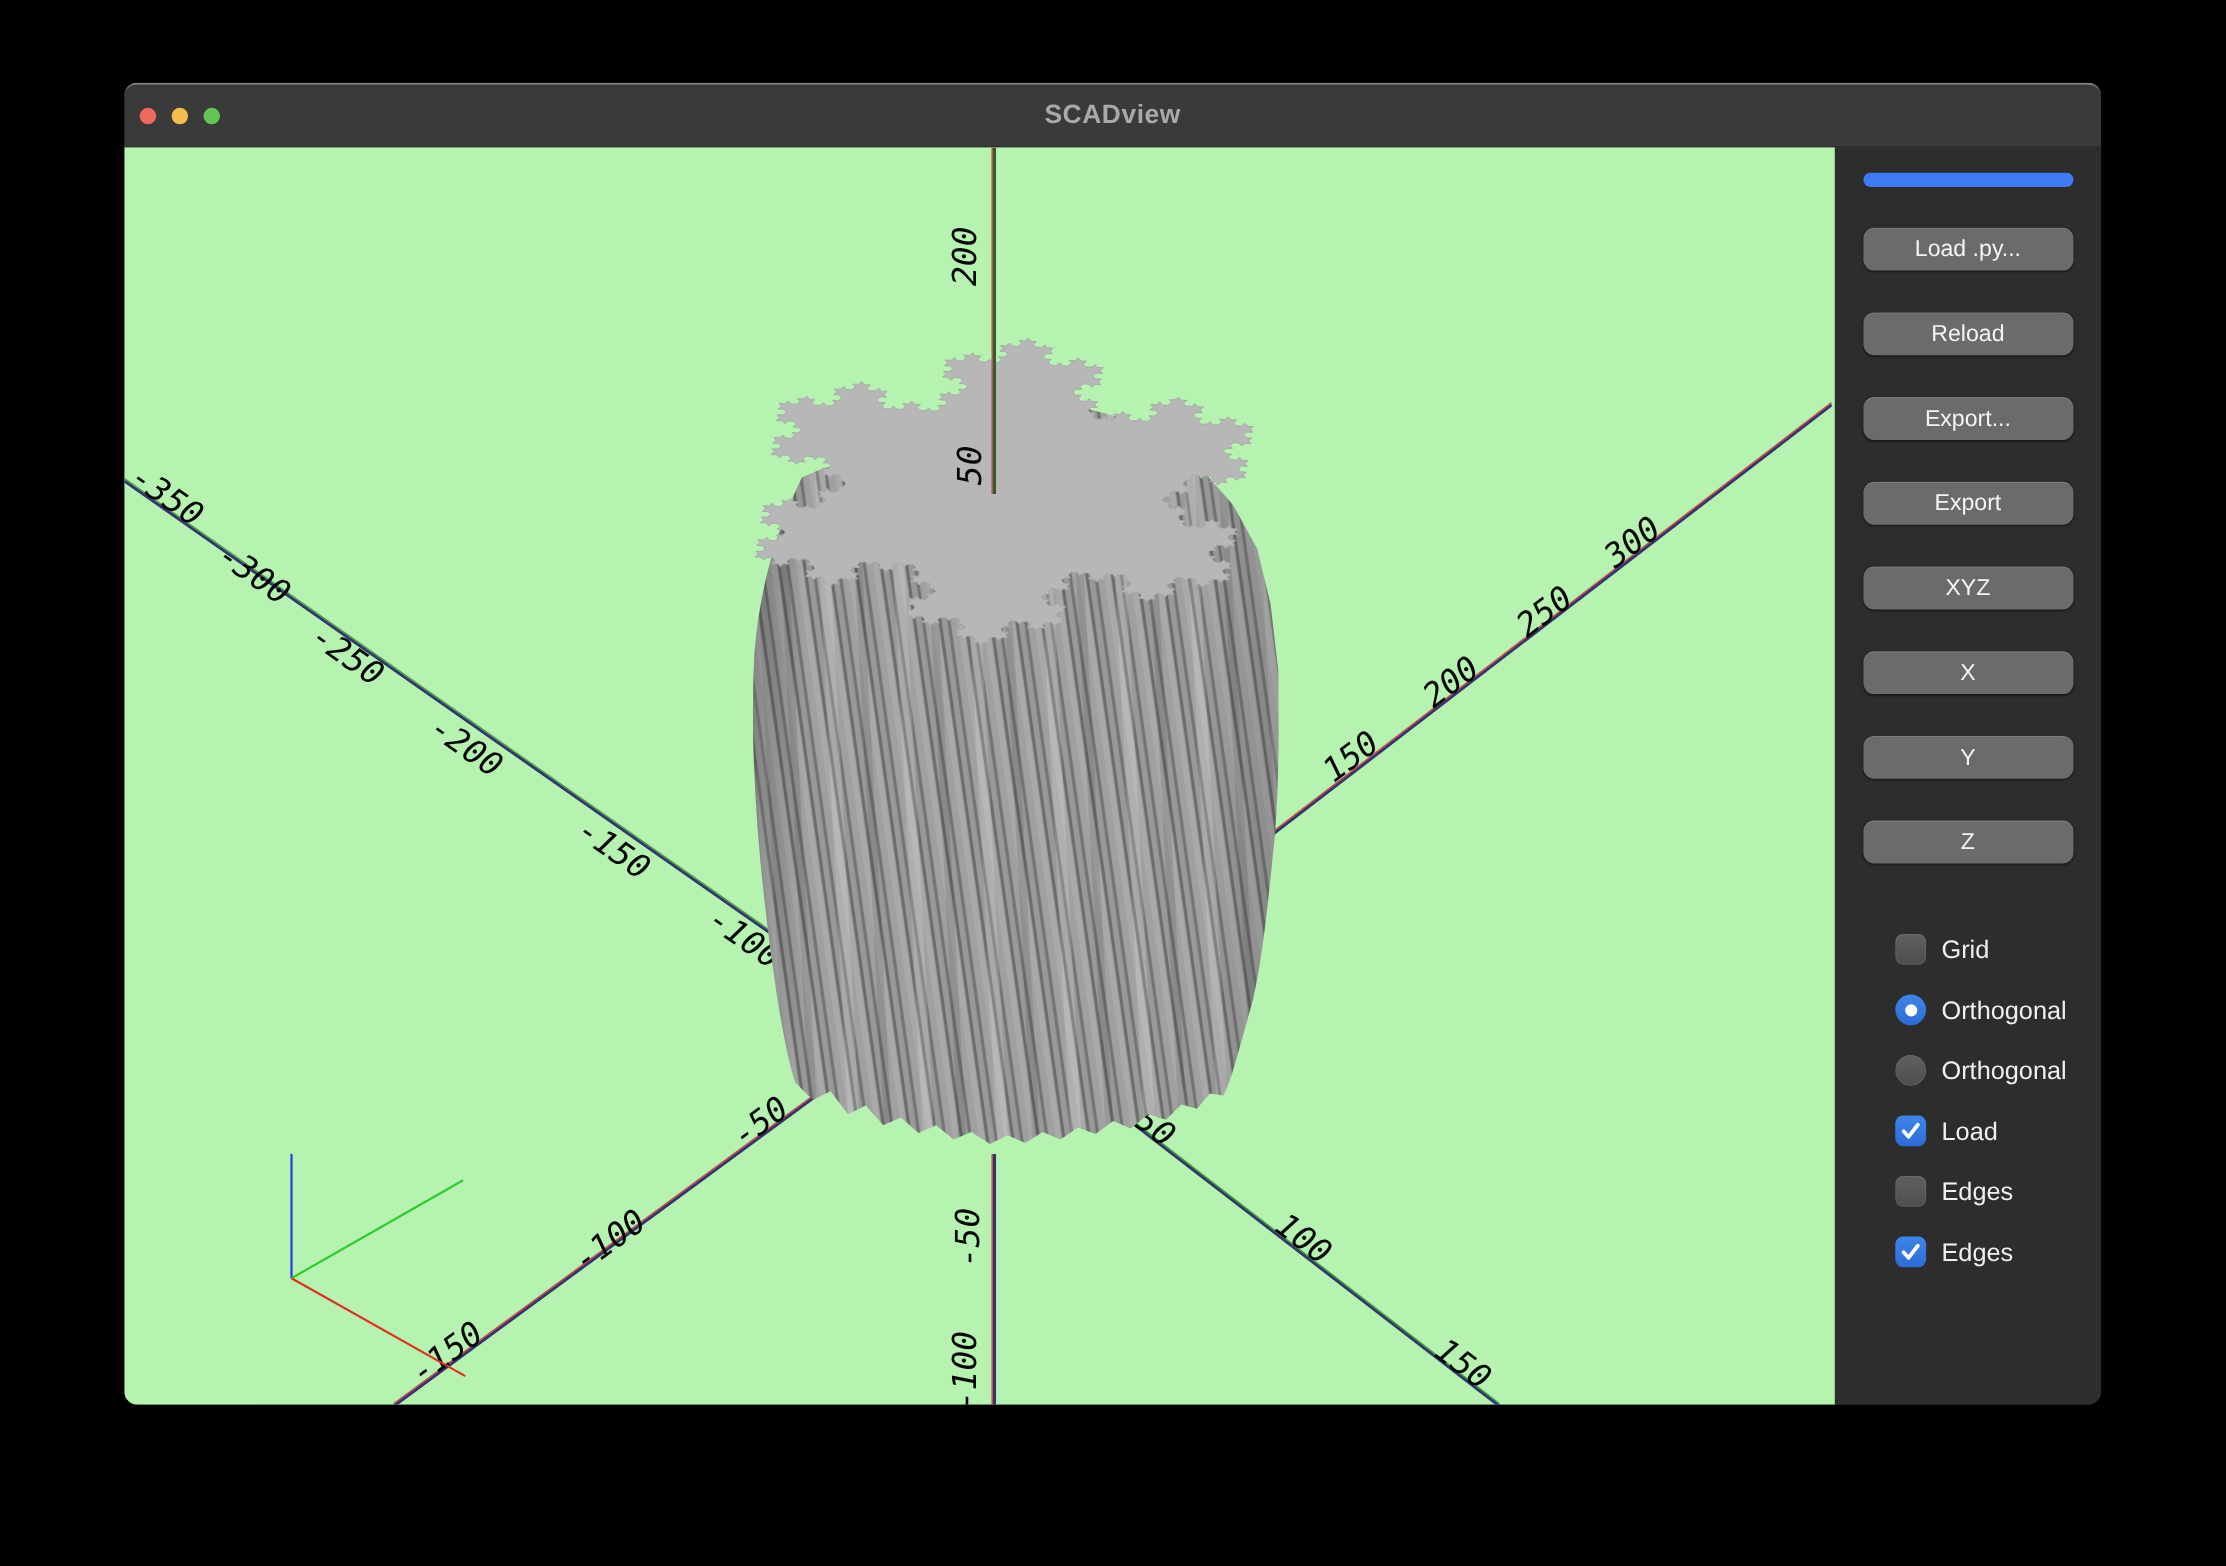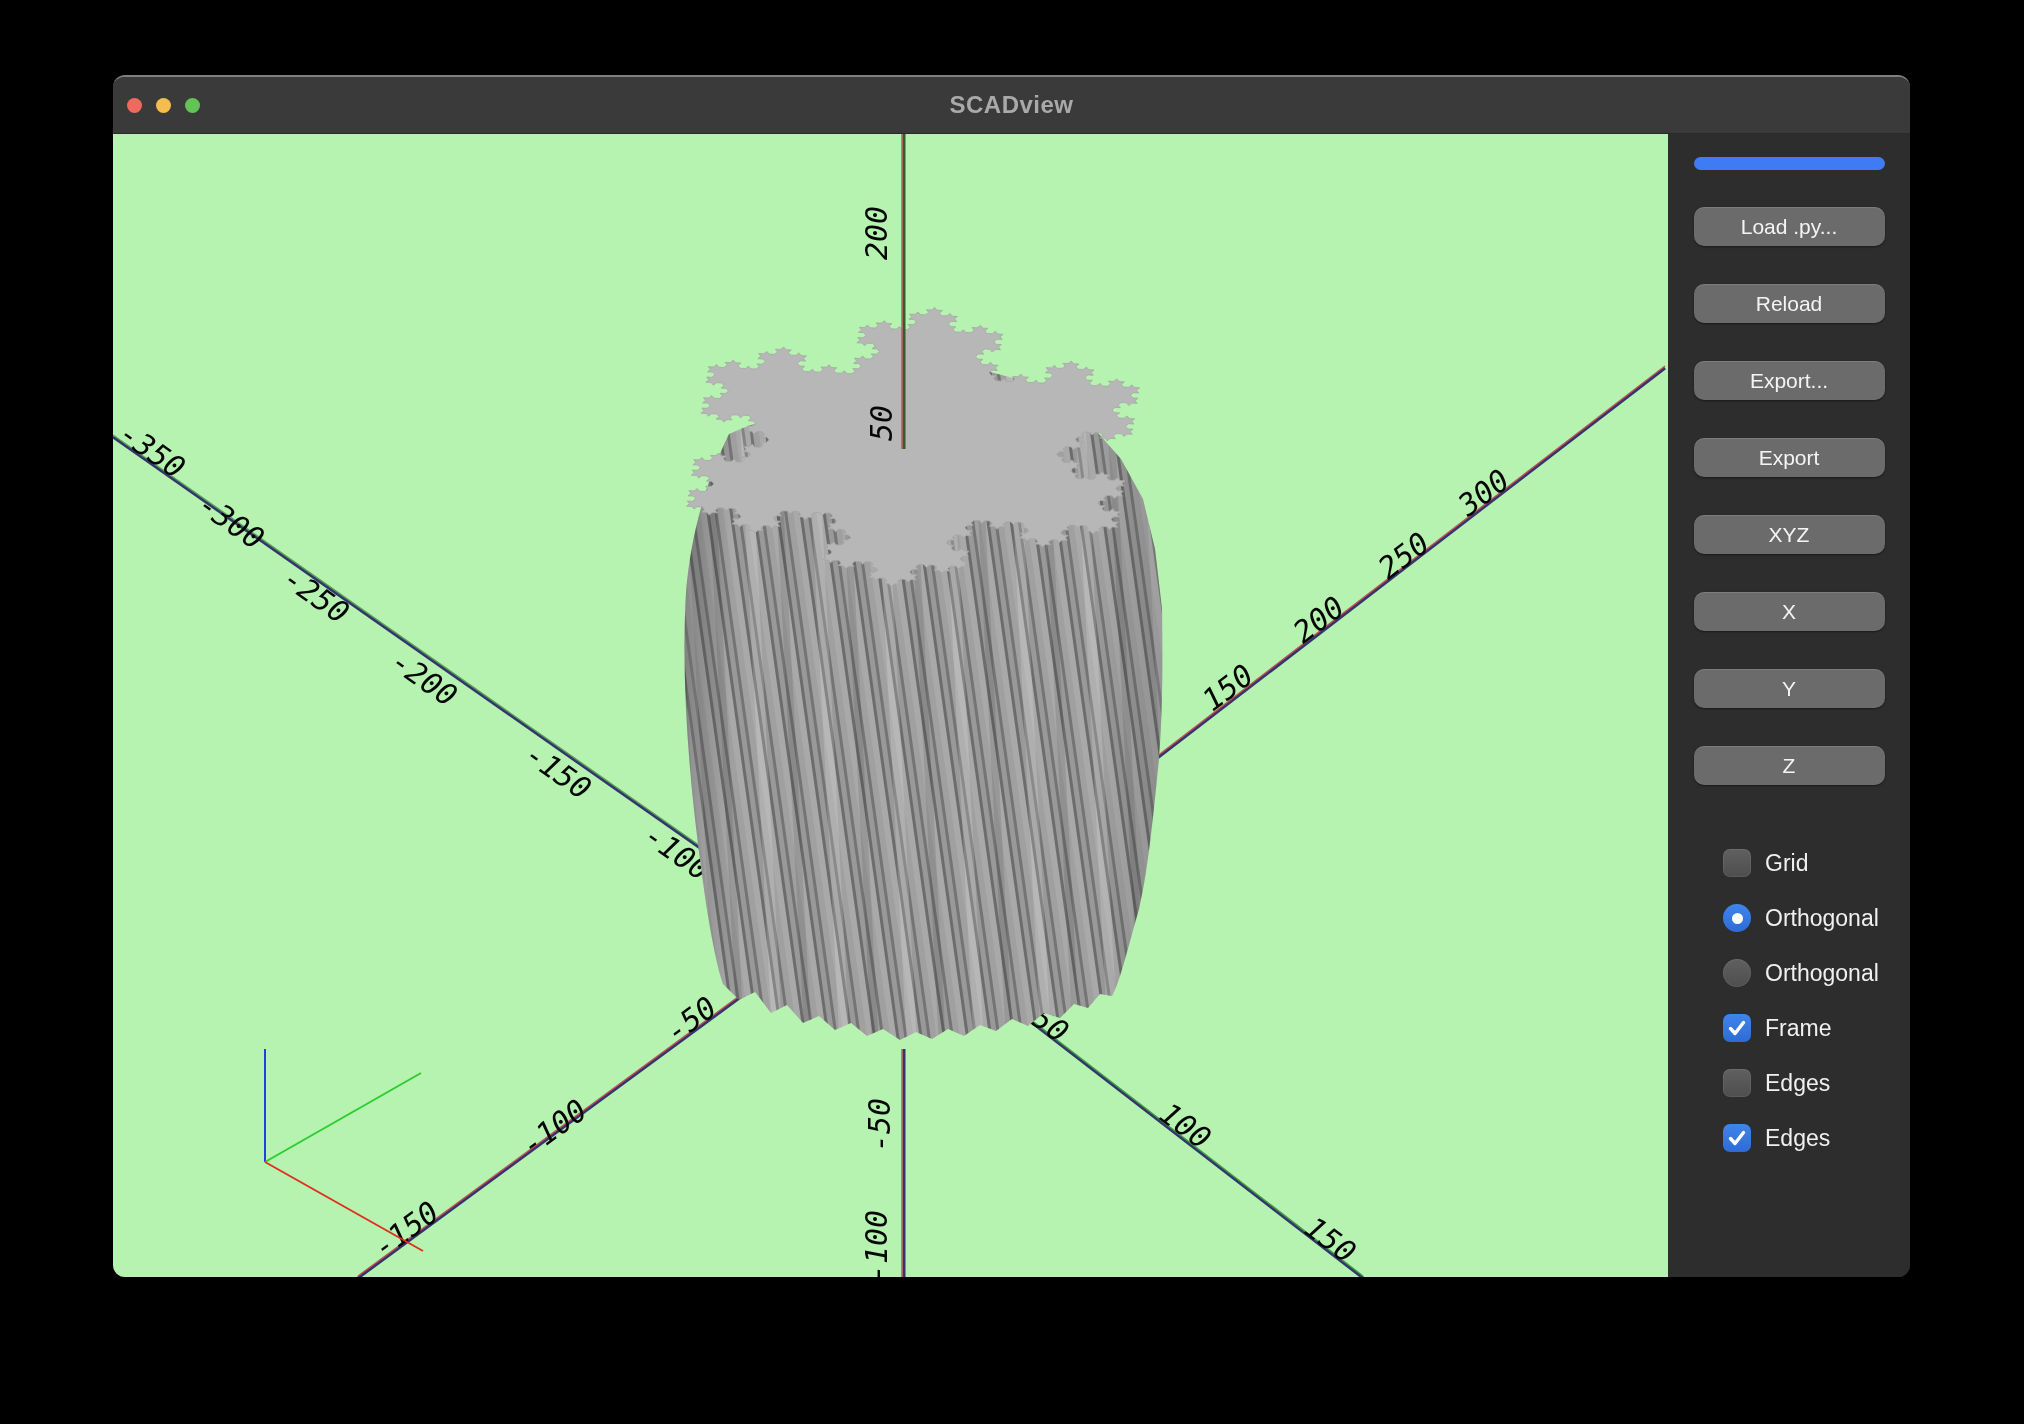--- a/index.html
+++ b/index.html
@@ -172,21 +172,21 @@
           <div class="row">
             <span class="box radio"></span>
             <span class="lbl">Orthogonal</span>
           </div>
           <div class="row">
             <span class="box on">
               <svg viewBox="0 0 28 28">
                 <polyline points="7.5,14.5 12,19.5 20.5,8.5" fill="none" stroke="#fff" stroke-width="3.4" stroke-linecap="round" stroke-linejoin="round"></polyline>
               </svg>
             </span>
-            <span class="lbl">Frame</span>
+            <span class="lbl">Load</span>
           </div>
           <div class="row">
             <span class="box"></span>
             <span class="lbl">Edges</span>
           </div>
           <div class="row">
             <span class="box on">
               <svg viewBox="0 0 28 28">
                 <polyline points="7.5,14.5 12,19.5 20.5,8.5" fill="none" stroke="#fff" stroke-width="3.4" stroke-linecap="round" stroke-linejoin="round"></polyline>
               </svg>

